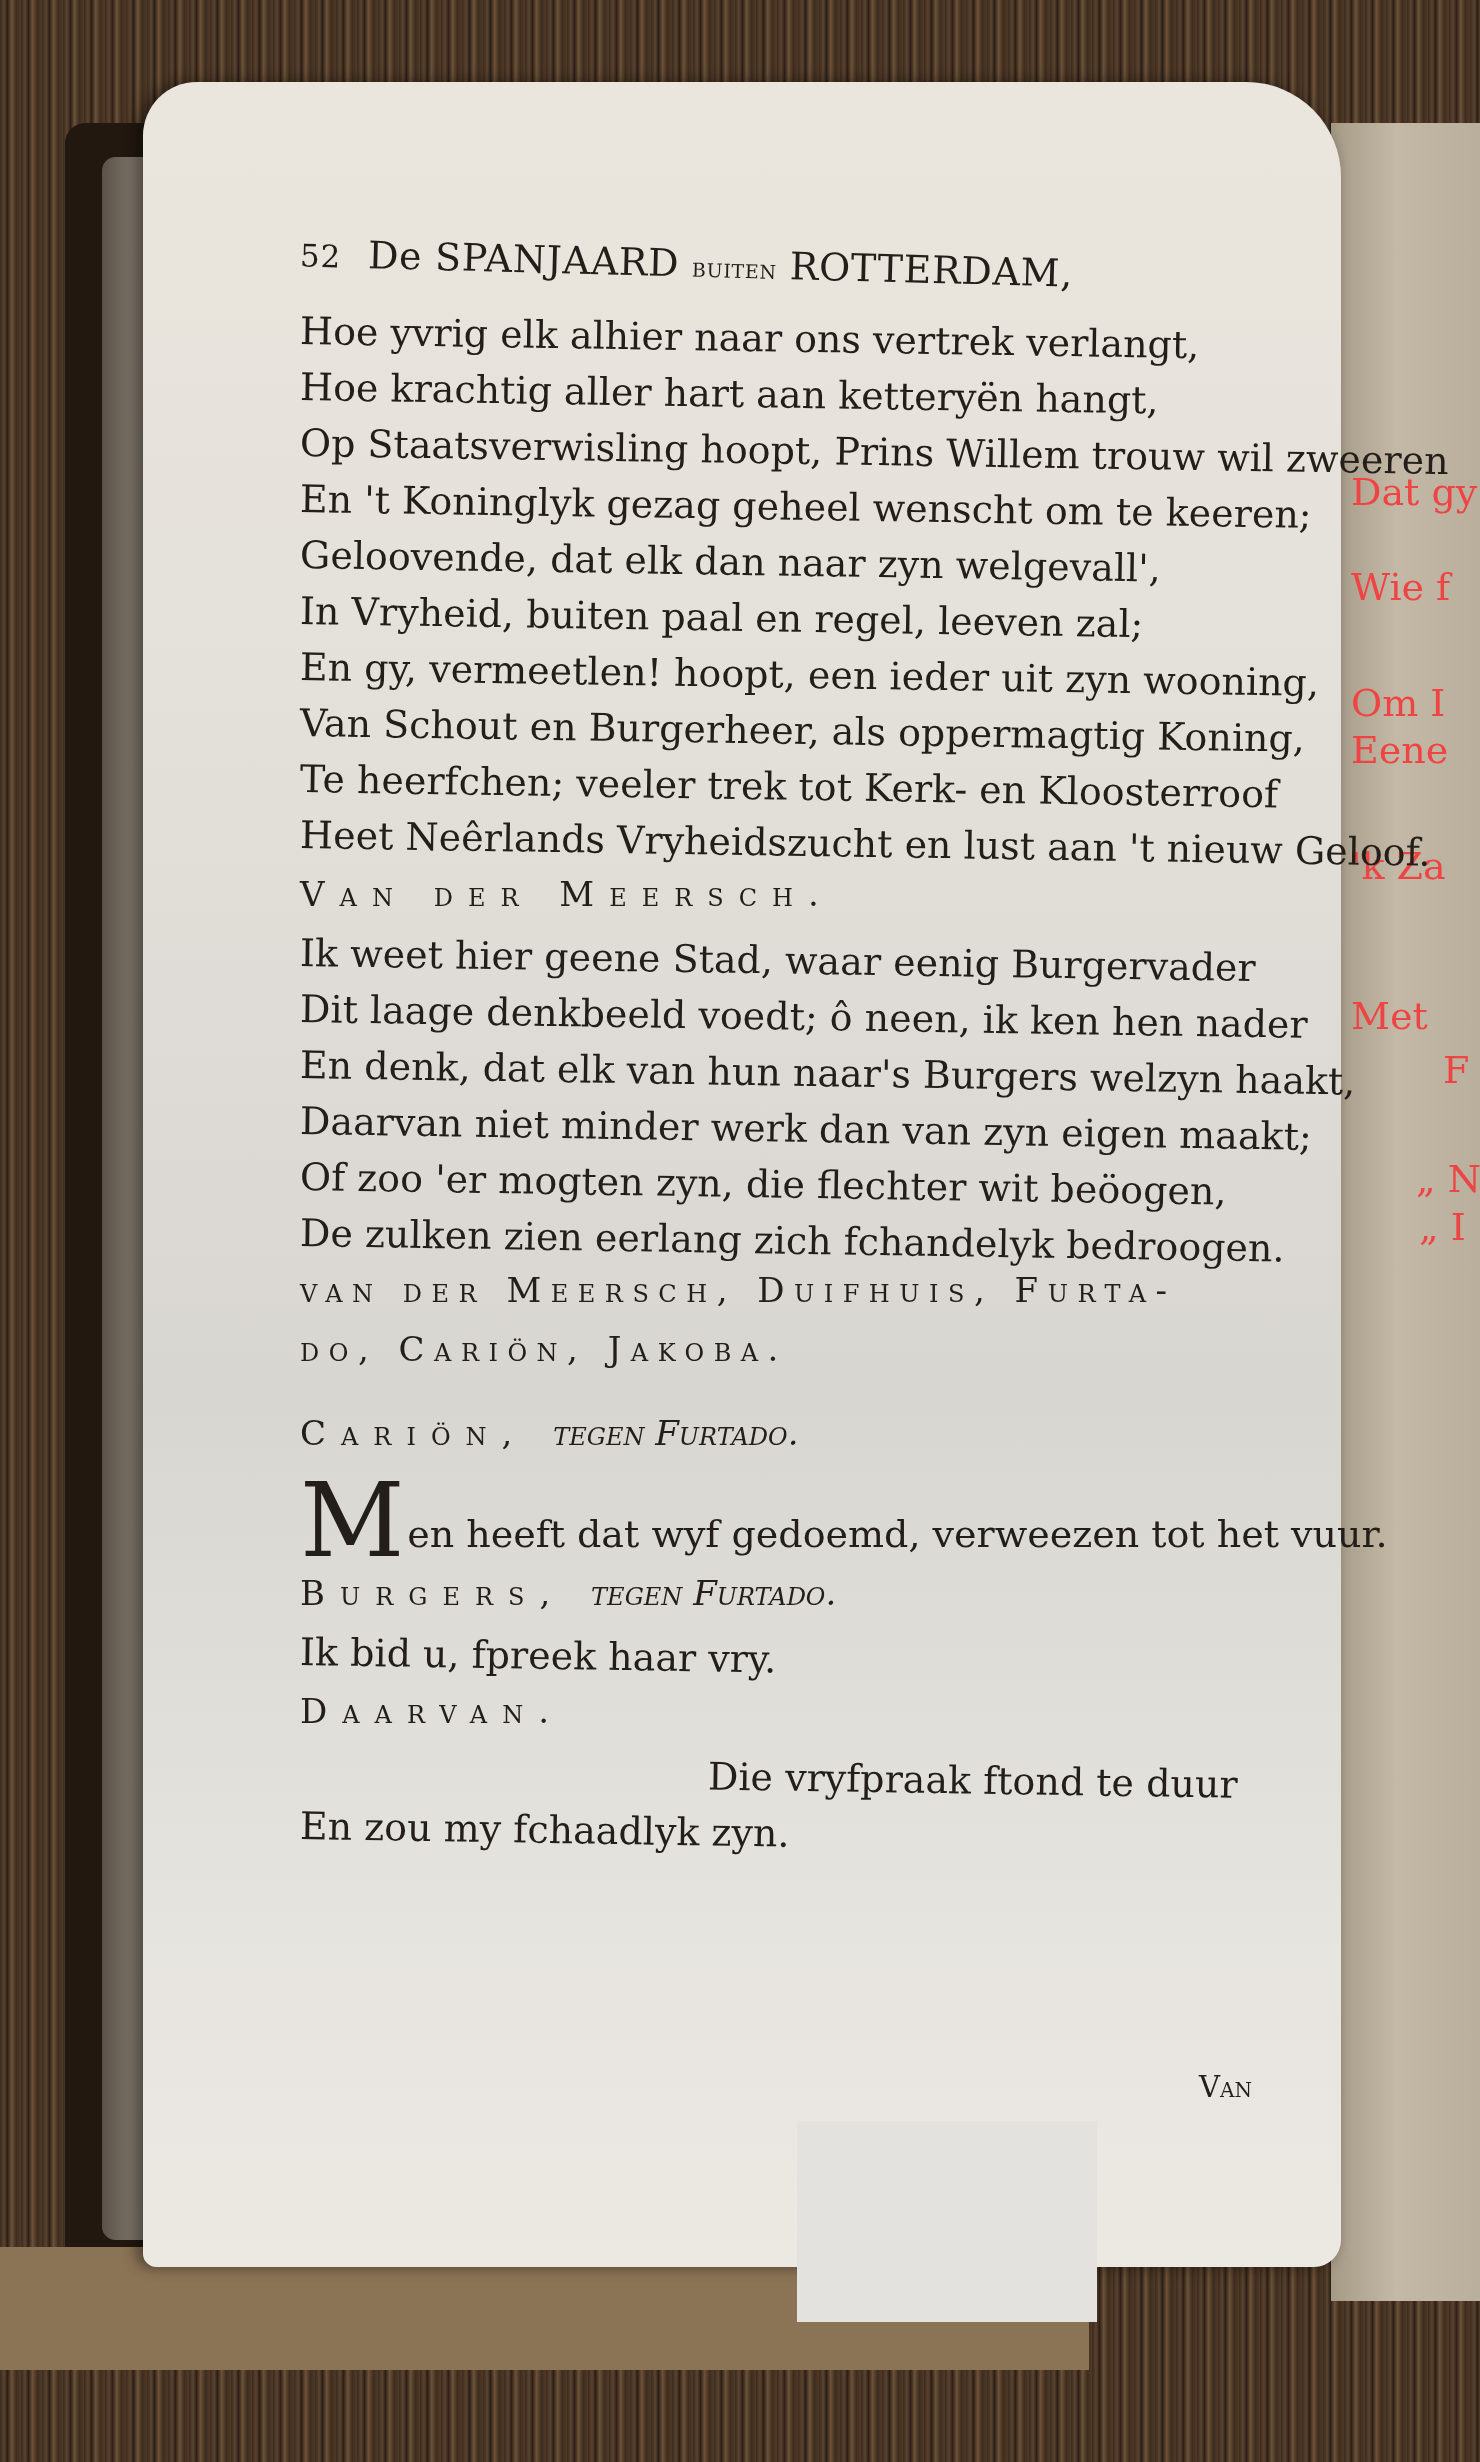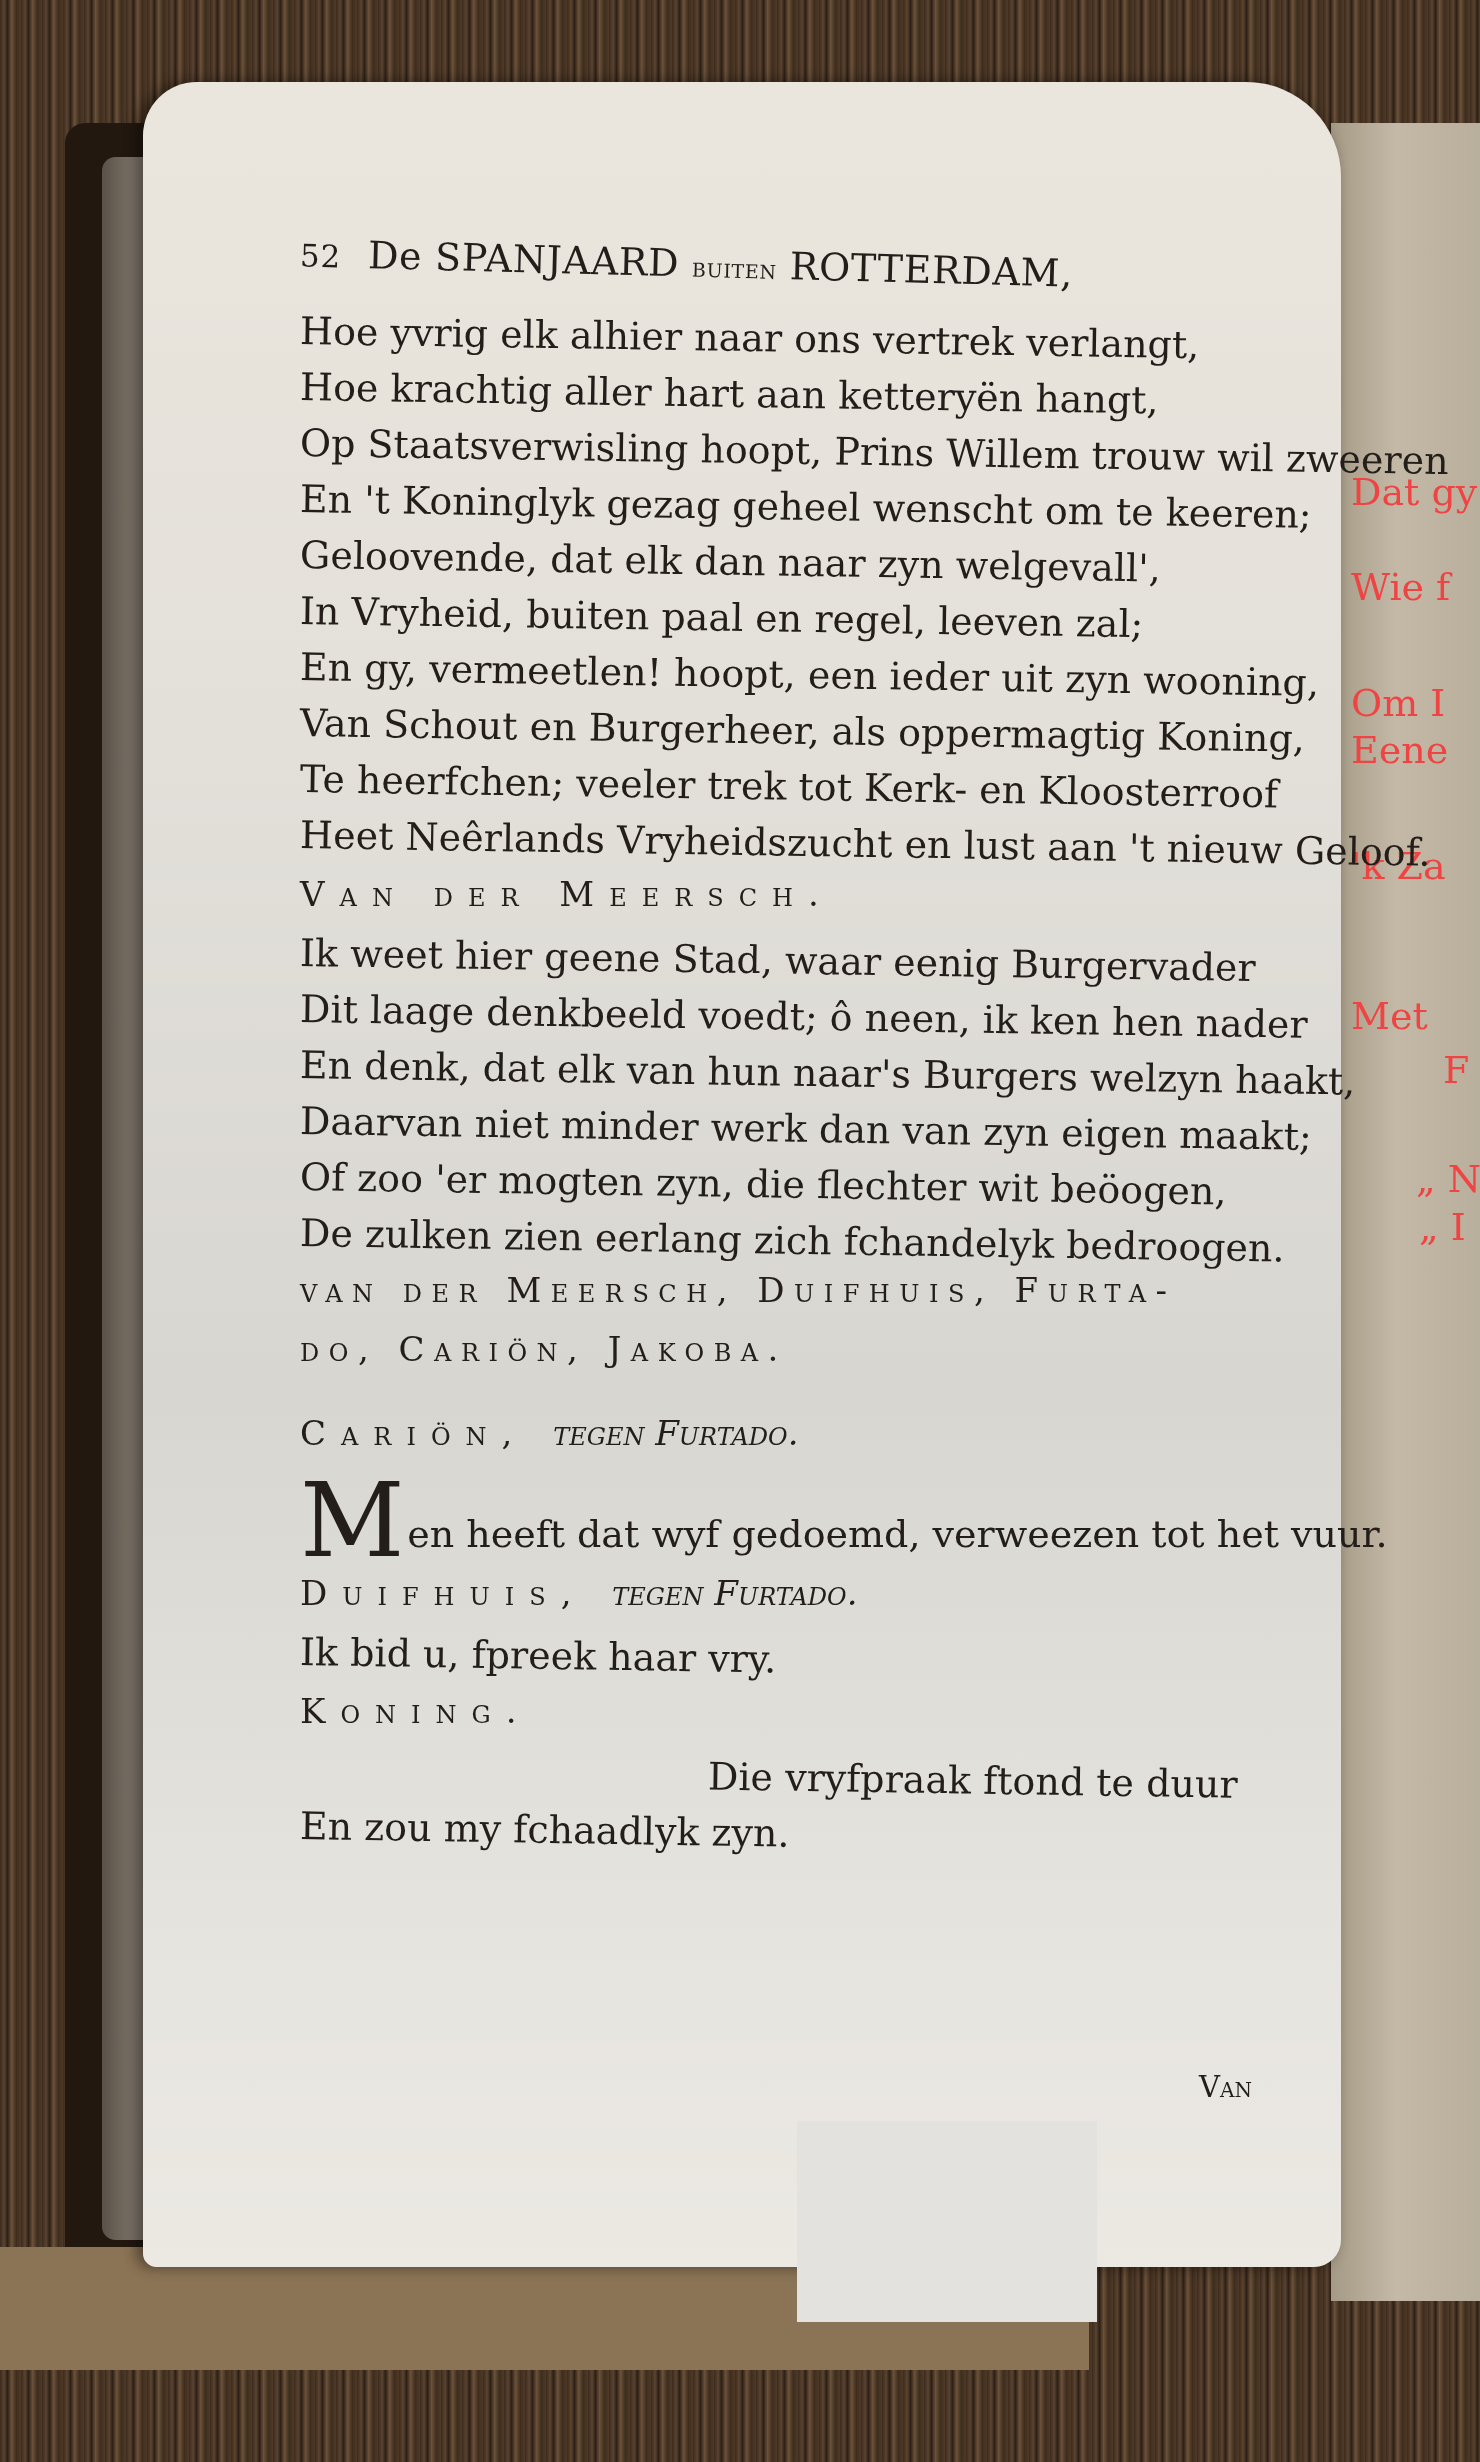--- a/index.html
+++ b/index.html
@@ -137,27 +137,27 @@
     <div class="speaker" style="margin-top:27px">
       <span>Cariön,</span>
       <span class="dir">tegen Furtado.</span>
     </div>
 
     <div class="dropcap-line">
       <span class="dropcap">M</span><span>en heeft dat wyf gedoemd, verweezen tot het vuur.</span>
     </div>
 
     <div class="speaker">
-      <span>Duifhuis,</span>
+      <span>Burgers,</span>
       <span class="dir">tegen Furtado.</span>
     </div>
 
     <div class="verse-line">Ik bid u, fpreek haar vry.</div>
 
-    <div class="speaker">Koning.</div>
+    <div class="speaker">Daarvan.</div>
 
     <div class="verse-line indent">Die vryfpraak ftond te duur</div>
     <div class="verse-line">En zou my fchaadlyk zyn.</div>
   </div>
 
   <div class="catchword">Van</div>
 </div>
 
 <div class="redaction"></div>
 

